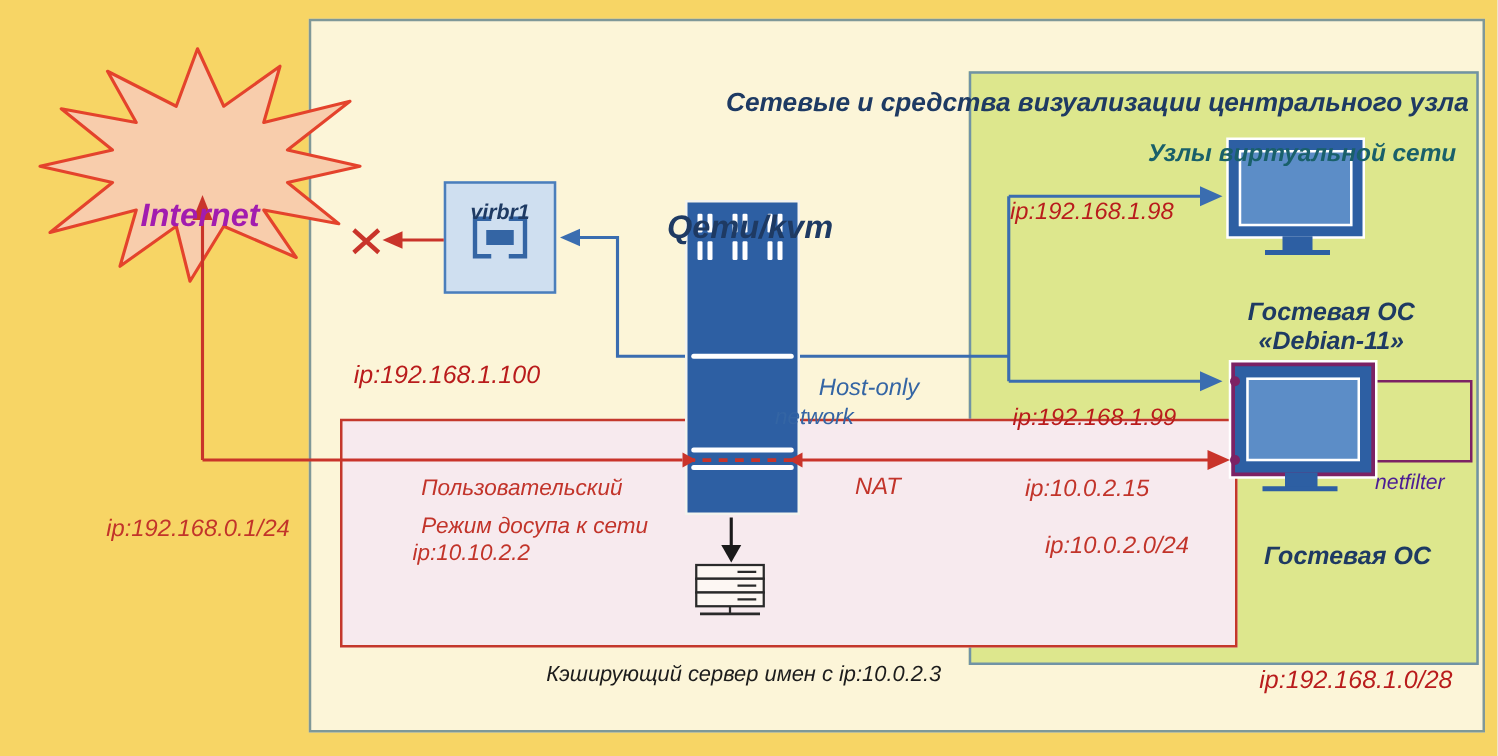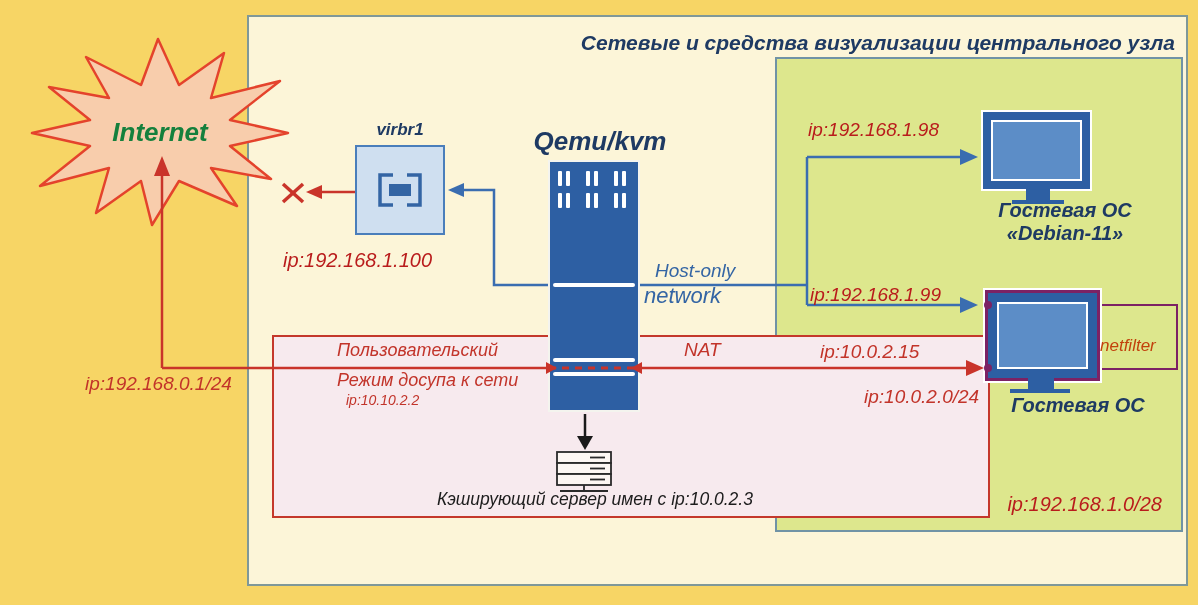--- a/index.html
+++ b/index.html
@@ -25,30 +25,30 @@
   #ubuntu-monitor{left:988px;top:293px;width:109px;height:85px;box-shadow:0 0 0 3px #7c2264,0 0 0 5px #ffffff;}
   #ubuntu-monitor .screen{left:9px;top:9px;right:9px;bottom:9px;}
   #ubuntu-stand{left:1028px;top:378px;width:26px;height:12px;background:#2d5fa3;z-index:10;}
   #ubuntu-base{left:1010px;top:389px;width:60px;height:4px;background:#2d5fa3;z-index:10;}
   
   .vent{position:absolute;width:4px;height:15px;background:#fff;border-radius:1px;z-index:11;}
   .sbar{position:absolute;height:4px;width:82px;left:553px;background:#fff;border-radius:2px;z-index:11;}
   
   #wires{position:absolute;left:0;top:0;z-index:50;pointer-events:none;}
   
-  .t{position:absolute;font-style:italic;white-space:nowrap;z-index:60;line-height:1.1;}
+  .t{position:absolute;font-style:italic;white-space:nowrap;z-index:60;line-height:1.1;margin-top:40px;}
   .b{font-weight:bold;}
   .ctr{text-align:center;}
   .rgt{text-align:right;}
   .navy{color:#1e3a63;}
   .slate{color:#b91c1c;}
   .red{color:#c2342a;}
   .blue{color:#3465a4;}
   .teal{color:#19606a;}
-  .purple{color:#c2410c;}
+  .purple{color:#4c1d95;}
   .blk{color:#1c1c1c;}
 </style>
 </head>
 <body>
 
 <div id="stage">
 
   <div class="box" id="main-box"></div>
   <div class="box" id="green-box"></div>
   <div class="box" id="pink-box"></div>
@@ -145,39 +145,40 @@
     </g>
 
     <g stroke="#3465a4" stroke-width="3.5" fill="none">
       <polyline points="393,175 380,175 380,205 393,205"></polyline>
       <polyline points="407,175 420,175 420,205 407,205"></polyline>
       <rect x="389" y="184" width="22" height="12" fill="#3465a4" stroke="none"></rect>
     </g>
   </svg>
 
   <div class="t b navy rgt" style="left:500px;top:31px;width:675px;font-size:21px">Сетевые и средства визуализации центрального узла</div>
-  <div class="t b ctr" style="left:95px;top:118px;width:130px;font-size:26px;color:#15803d">Internet</div>
+  <div class="t b teal rgt" style="left:880px;top:73px;width:285px;font-size:19.5px">Узлы виртуальной сети</div>
+  <div class="t b ctr" style="left:95px;top:118px;width:130px;font-size:26px;color:#a21caf">Internet</div>
 
   <div class="t b navy ctr" style="left:355px;top:121px;width:90px;font-size:17px">virbr1</div>
   <div class="t slate" style="left:283px;top:249px;font-size:20px">ip:192.168.1.100</div>
 
   <div class="t b navy ctr" style="left:510px;top:127px;width:180px;font-size:26px">Qemu/kvm</div>
 
   <div class="t blue" style="left:655px;top:261px;font-size:19px">Host-only</div>
-  <div class="t blue" style="left:644px;top:284px;font-size:22px">network</div>
+  <div class="t blue" style="left:620px;top:284px;font-size:18px">network</div>
 
   <div class="t red" style="left:85px;top:374px;font-size:19px">ip:192.168.0.1/24</div>
 
   <div class="t red" style="left:337px;top:341px;font-size:18px">Пользовательский</div>
   <div class="t red" style="left:337px;top:371px;font-size:18px">Режим досупа к сети</div>
-  <div class="t red" style="left:346px;top:393px;font-size:14px">ip:10.10.2.2</div>
+  <div class="t red" style="left:330px;top:393px;font-size:18px">ip:10.10.2.2</div>
 
   <div class="t red" style="left:684px;top:340px;font-size:19px">NAT</div>
   <div class="t red" style="left:820px;top:342px;font-size:19px">ip:10.0.2.15</div>
-  <div class="t red" style="left:864px;top:387px;font-size:19px">ip:10.0.2.0/24</div>
+  <div class="t red" style="left:836px;top:387px;font-size:19px">ip:10.0.2.0/24</div>
 
   <div class="t slate" style="left:808px;top:120px;font-size:19px">ip:192.168.1.98</div>
   <div class="t slate" style="left:810px;top:285px;font-size:19px">ip:192.168.1.99</div>
 
   <div class="t b navy ctr" style="left:985px;top:199px;width:160px;font-size:20px">Гостевая ОС</div>
   <div class="t b navy ctr" style="left:985px;top:222px;width:160px;font-size:20px">«Debian-11»</div>
 
   <div class="t purple" style="left:1100px;top:337px;font-size:17px">netfilter</div>
 
   <div class="t b navy ctr" style="left:992px;top:394px;width:172px;font-size:20px">Гостевая ОС</div>

